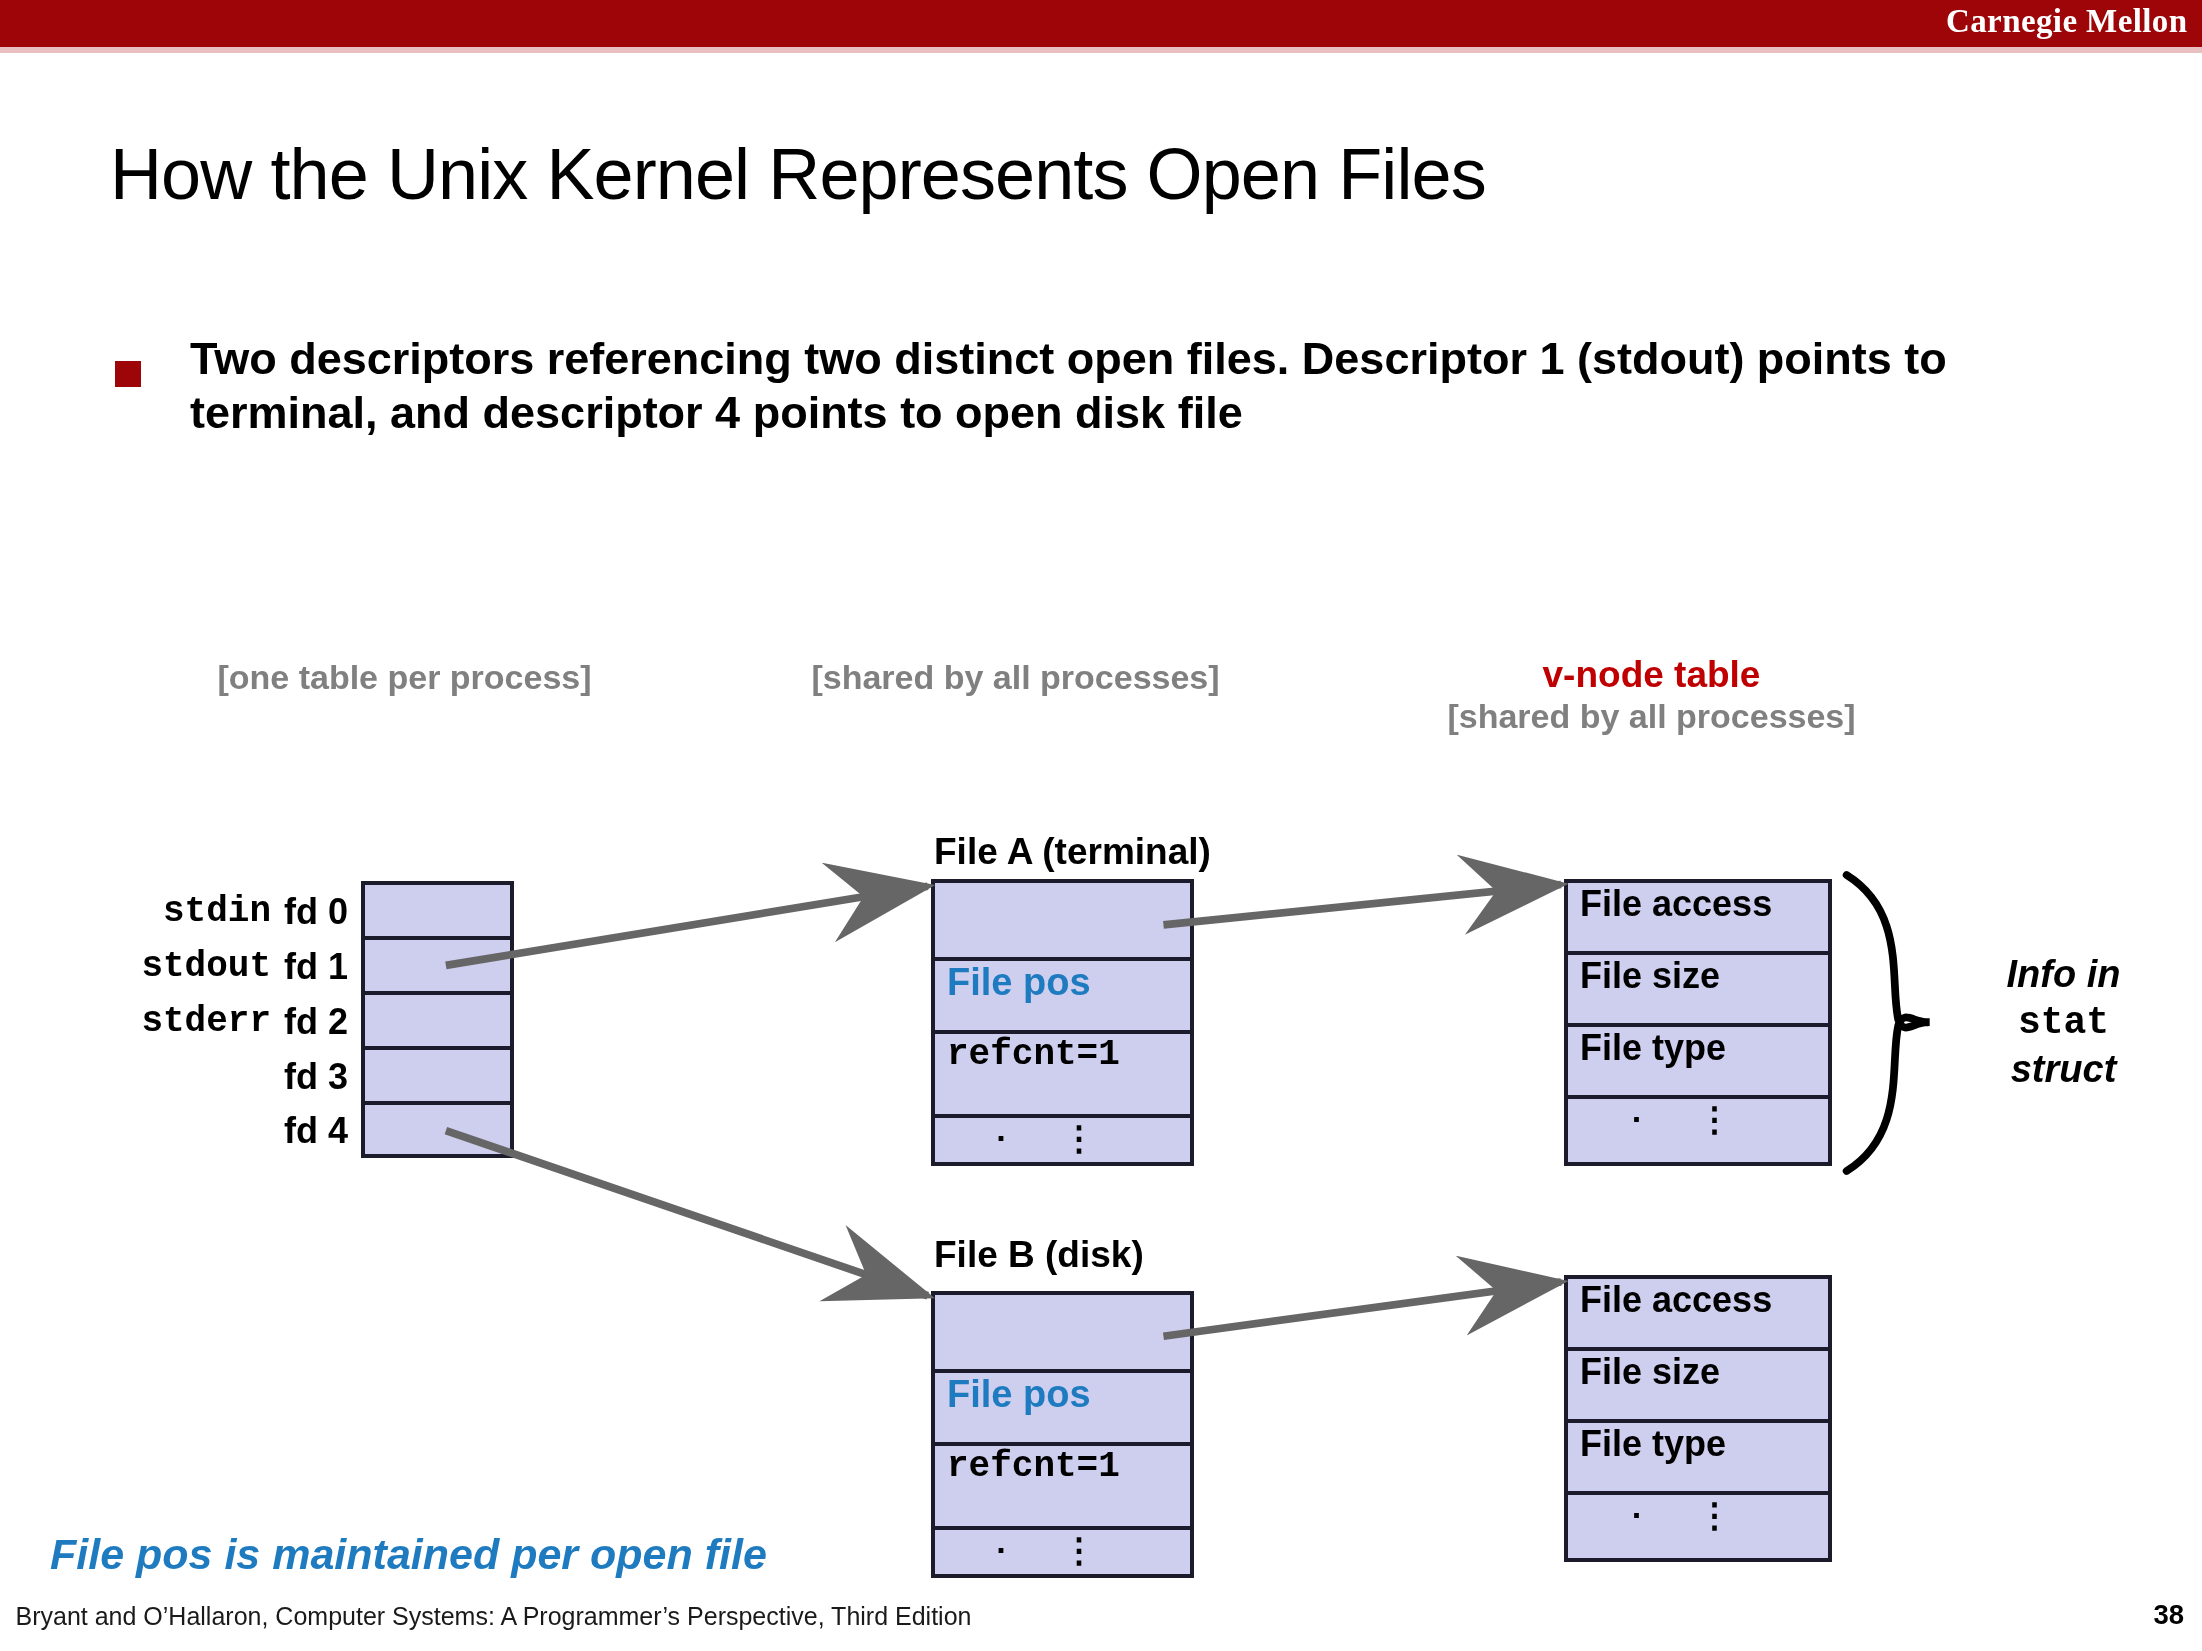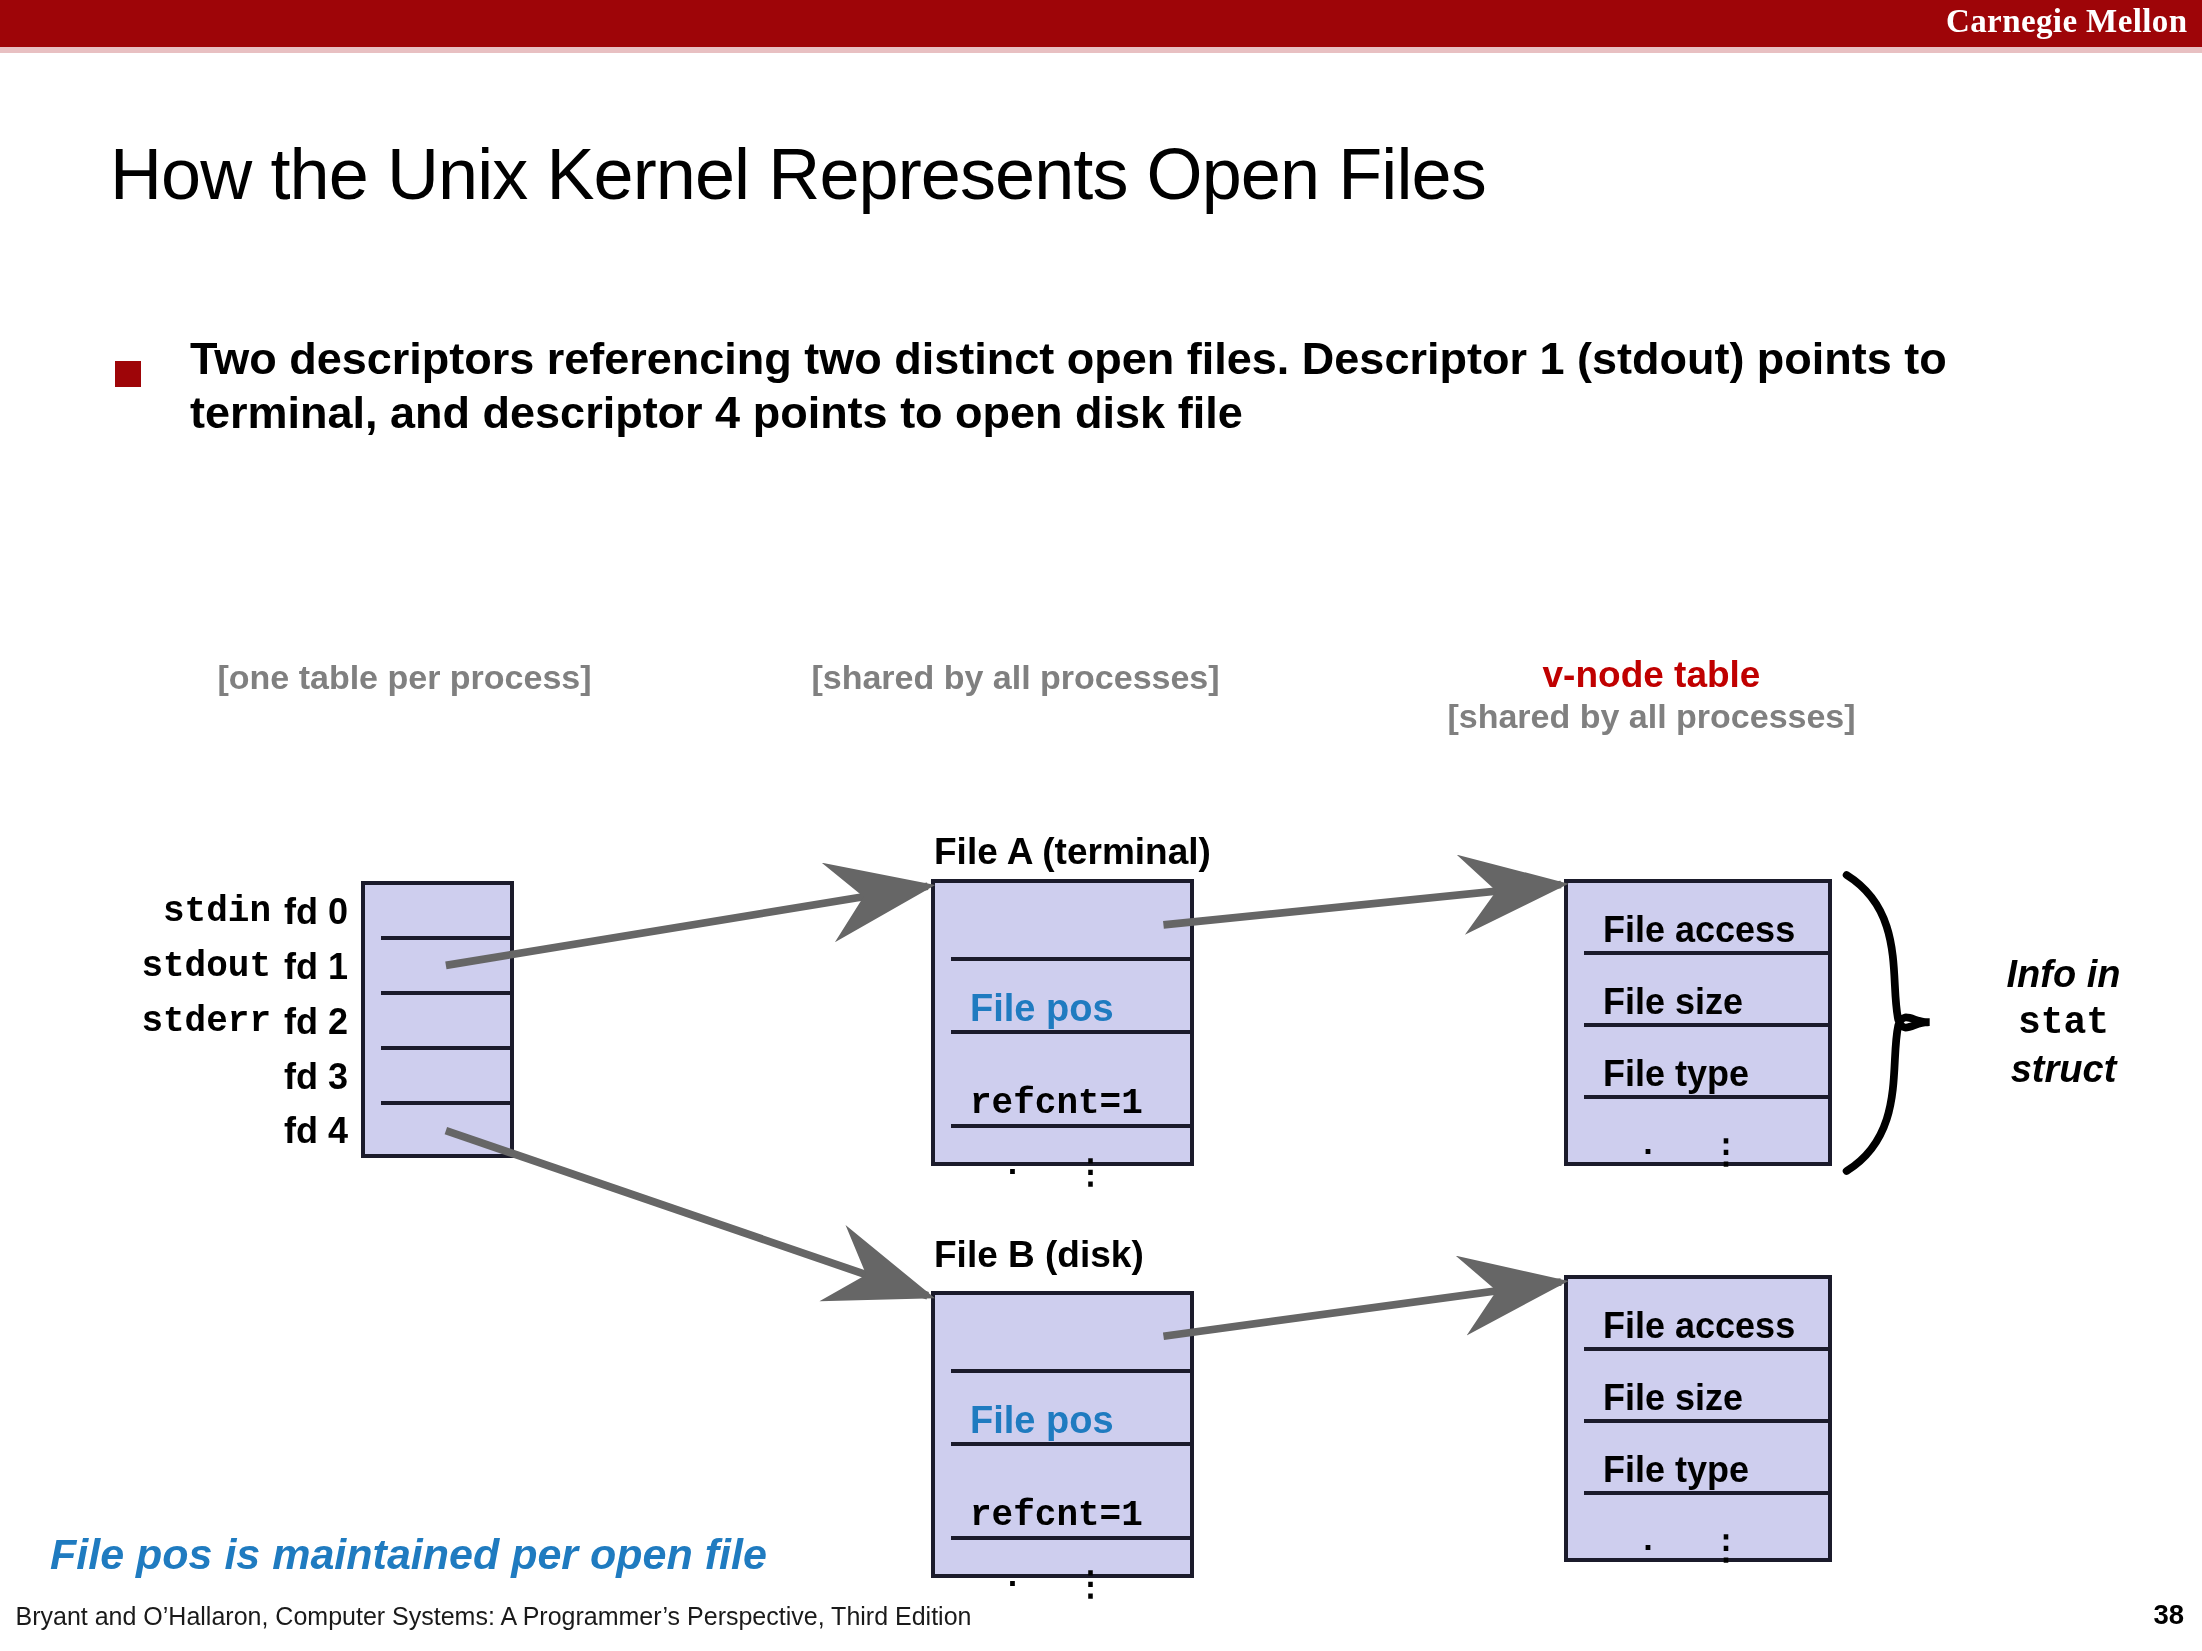--- a/index.html
+++ b/index.html
@@ -103,44 +103,43 @@
   .tbl {
     position: absolute;
     border: 4.3px solid #1b1b2b;
     background: #CECEEE;
     box-sizing: border-box;
   }
   .tbl .row {
     box-sizing: border-box;
     border-bottom: 4.3px solid #1b1b2b;
     display: flex;
-    align-items: flex-end;
-    padding-left: 19px;
-    margin-left: 16px;
+    align-items: flex-start;
+    padding-left: 12px;
   }
   .tbl .row:last-child { border-bottom: none; }
 
   
   #desc-table {
     left: 361px; top: 881px;
     width: 153px; height: 277px;
   }
   #desc-table .row { height: 55px; }
 
   
   .open-table {
     left: 931px;
     width: 263px;
     height: 287px;
   }
   #open-table-a { top: 879px; }
   #open-table-b { top: 1291px; }
   .open-table .r-blank { height: 78px; }
   .open-table .r-pos   { height: 73px; }
-  .open-table .r-ref   { height: 94px; }
+  .open-table .r-ref   { height: 84px; }
   .open-table .r-dots  { height: 63px; border-bottom: none; }
 
   .cell-filepos {
     font-size: 38px;
     font-weight: bold;
     color: #1F7BC0;
     white-space: nowrap;
   }
   .cell-refcnt {
     font-family: "Liberation Mono", monospace;

